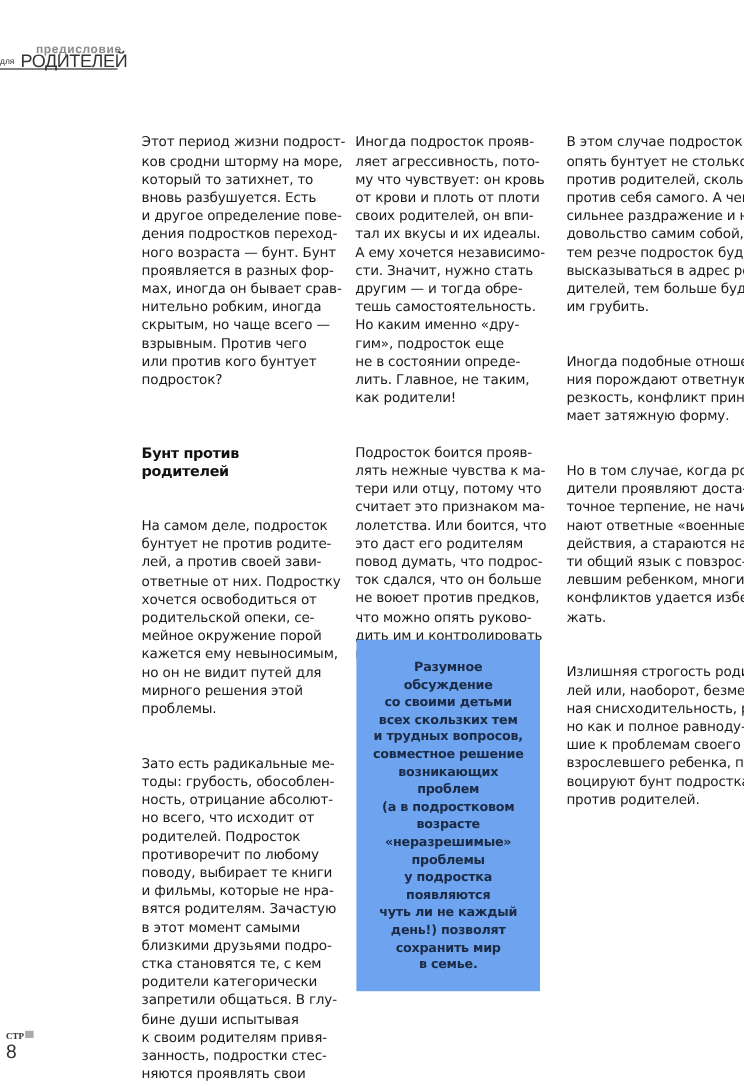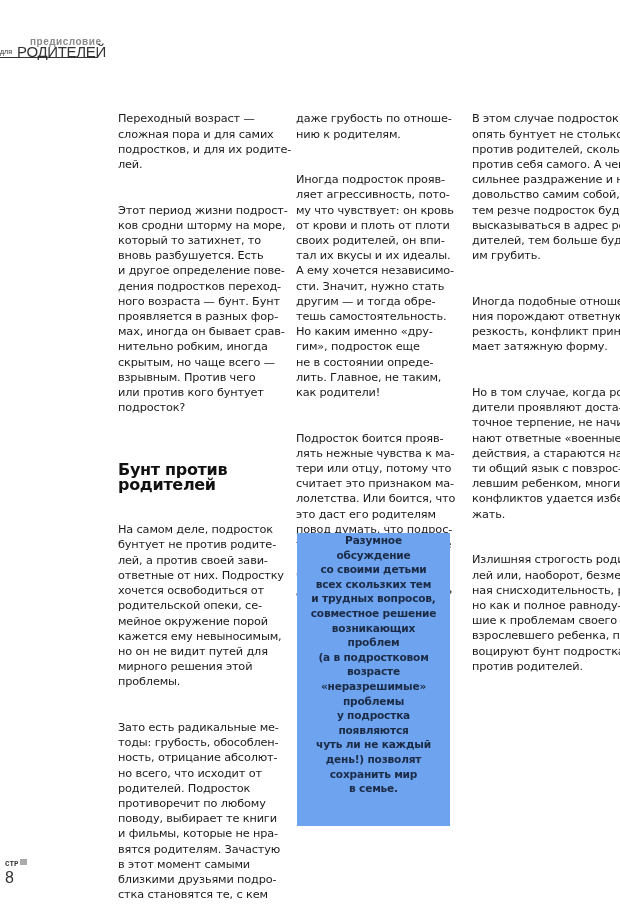--- a/index.html
+++ b/index.html
@@ -8,45 +8,41 @@
     .header .kicker { position: absolute; left: 30px; top: 0px; font-family: "Liberation Sans", sans-serif; font-weight: bold; font-size: 10px; letter-spacing: 0.5px; color: #8a8a8a; text-transform: lowercase; }
     .header .small { position: absolute; left: 0px; top: 12px; font-family: "Liberation Sans", sans-serif; font-size: 7px; color: #333; letter-spacing: 0; }
     .header .big { position: absolute; left: 17px; top: 7px; font-family: "Liberation Sans", sans-serif; font-size: 15px; color: #333; letter-spacing: -0.3px; }
     .header .rule { position: absolute; left: 0; top: 21px; width: 98px; height: 1px; background: #333; }
 
     .col { position: absolute; top: 81px; font-size: 11.3px; line-height: 15.2px; white-space: pre; letter-spacing: -0.15px; }
     .col p { margin: 0; }
     .col1 { left: 118px; width: 170px; }
     .col2 { left: 296px; width: 165px; }
     .col3 { left: 472px; width: 150px; }
-    .subhead { font-family: "DejaVu Sans", sans-serif; font-weight: bold; font-size: 16px; line-height: 15px; margin-top: 16px !important; letter-spacing: -0.3px; color: #111; }
+    .subhead { font-family: "DejaVu Sans", sans-serif; font-weight: bold; font-size: 12px; line-height: 15px; margin-top: 16px !important; letter-spacing: -0.3px; color: #111; }
 
-    .callout { position: absolute; left: 297px; top: 533px; width: 153px; height: 293px; background: #6ea4ef; box-sizing: border-box; }
+    .callout { position: absolute; left: 297px; top: 533px; width: 153px; height: 293px; background: #6ea4ef; box-sizing: border-box; padding-top: 16px; }
     .callout p { margin: 0; text-align: center; font-family: "DejaVu Sans", sans-serif; font-weight: bold; font-size: 10.6px; line-height: 14.6px; color: #1b2a45; white-space: pre; letter-spacing: -0.2px; }
 
     .folio { position: absolute; left: 5px; top: 851px; }
-    .folio .label { font-family: Liberation Mono, monospace; font-weight: bold; font-size: 7.5px; color: #333; }
+    .folio .label { font-family: Liberation Serif, serif; font-weight: bold; font-size: 7.5px; color: #333; }
     .folio .bar { display: inline-block; width: 7px; height: 6px; background: #aaa; vertical-align: middle; margin-left: 1px; }
     .folio .num { display: block; font-family: "Liberation Sans", sans-serif; font-size: 16px; line-height: 14px; color: #333; margin-top: 1px; }
   </style>
 </head>
 <body>
 
 <div class="header">
   <span class="kicker">предисловие</span>
   <span class="small">для</span>
   <span class="big">РОДИТЕЛЕЙ</span>
   <div class="rule"></div>
 </div>
 
 <div class="col col1">
-  <p>Переходный возраст —
-сложная пора и для самих
-подростков, и для их родите-
-лей.</p>
   <p>Этот период жизни подрост-
 ков сродни шторму на море,
 который то затихнет, то
 вновь разбушуется. Есть
 и другое определение пове-
 дения подростков переход-
 ного возраста — бунт. Бунт
 проявляется в разных фор-
 мах, иногда он бывает срав-
 нительно робким, иногда
@@ -83,22 +79,20 @@
 запретили общаться. В глу-
 бине души испытывая
 к своим родителям привя-
 занность, подростки стес-
 няются проявлять свои
 чувства. Эти внутренние
 противоречия порождают</p>
 </div>
 
 <div class="col col2">
-  <p>даже грубость по отноше-
-нию к родителям.</p>
   <p>Иногда подросток прояв-
 ляет агрессивность, пото-
 му что чувствует: он кровь
 от крови и плоть от плоти
 своих родителей, он впи-
 тал их вкусы и их идеалы.
 А ему хочется независимо-
 сти. Значит, нужно стать
 другим — и тогда обре-
 тешь самостоятельность.

